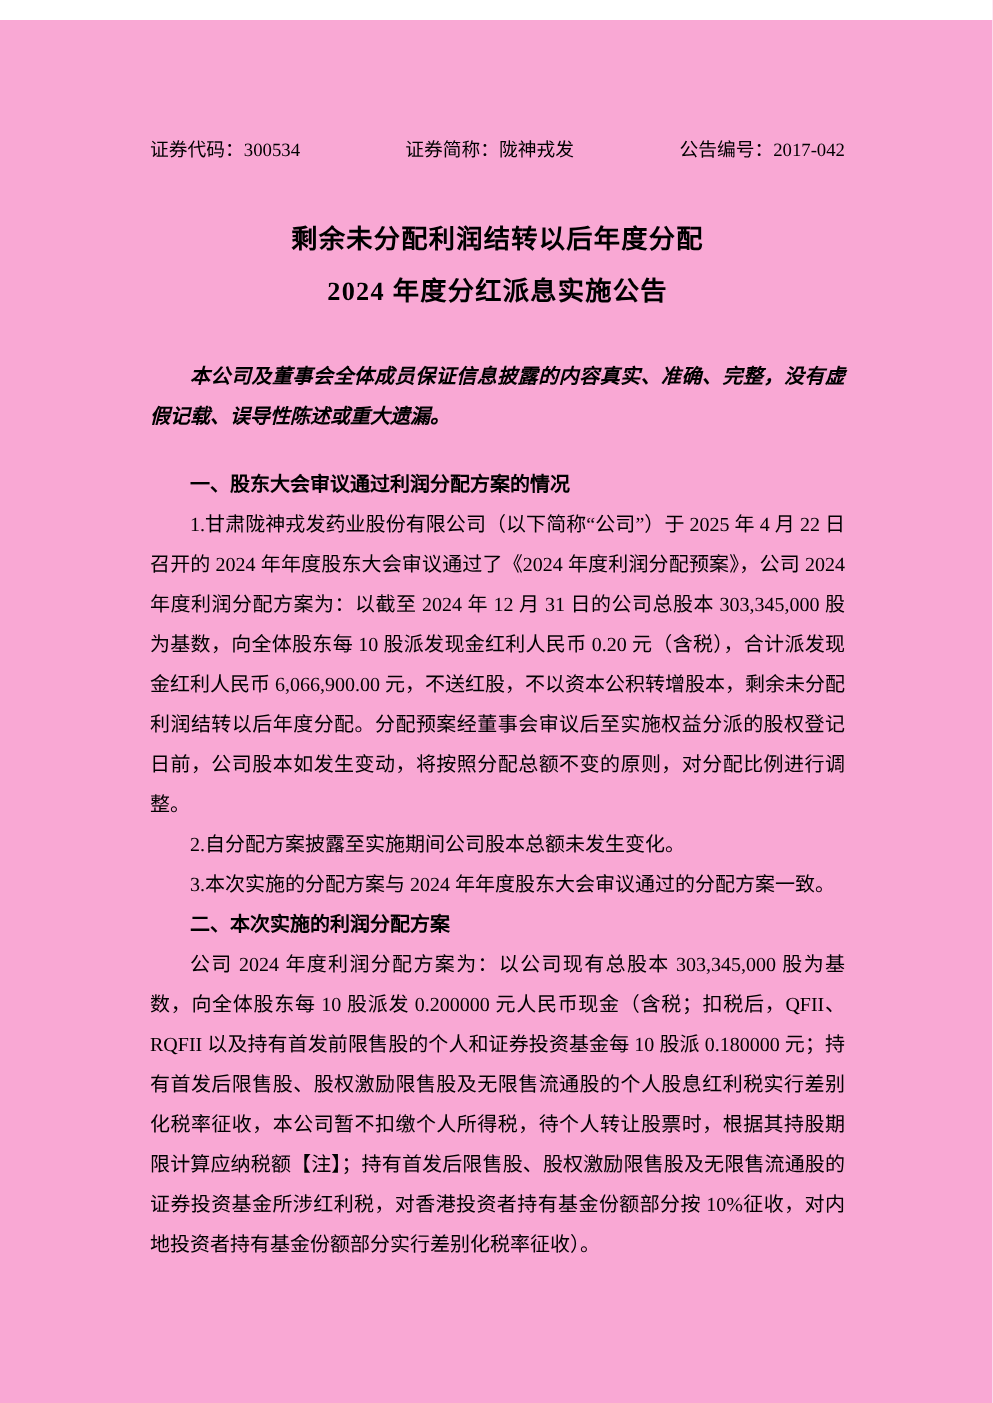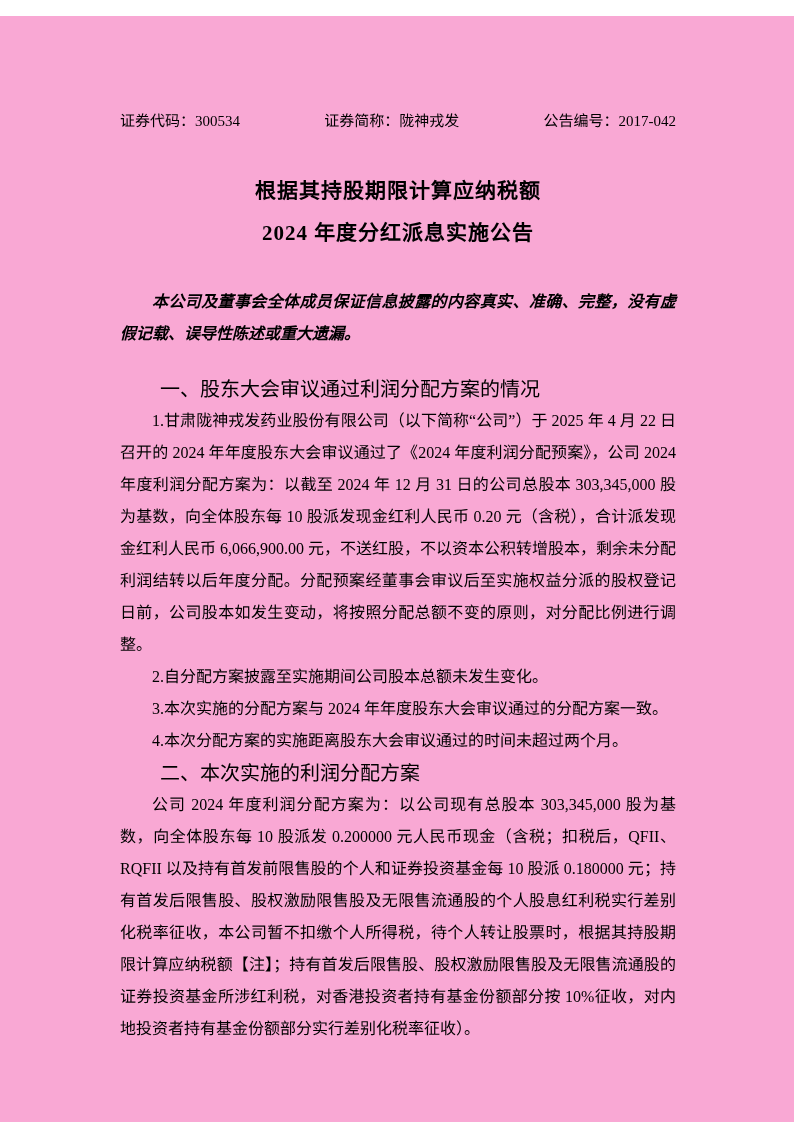--- a/index.html
+++ b/index.html
@@ -40,22 +40,22 @@
     margin: 37px 0 0 0;
     font-weight: bold;
     font-size: 16px;
     line-height: 32px;
     text-align: justify;
     text-indent: 2em;
     font-style: italic;
   }
   .section-heading {
     margin: 23px 0 0 0;
-    font-weight: normal;
-    font-size: 20px;
+    font-weight: bold;
+    font-size: 16px;
     line-height: 32px;
     text-indent: 2em;
   }
   .body-para {
     margin: 0;
     font-size: 16px;
     line-height: 32px;
     text-align: justify;
     text-indent: 2em;
   }
@@ -64,34 +64,33 @@
 <body>
 
 <div class="page">
 
   <div class="doc-header">
     <span>证券代码：300534</span>
     <span>证券简称：陇神戎发</span>
     <span>公告编号：2017-042</span>
   </div>
 
-  <h1 class="doc-title line1">根据其持股期限计算应纳税额</h1>
+  <h1 class="doc-title line1">剩余未分配利润结转以后年度分配</h1>
 
   <h1 class="doc-title line2">2024 年度分红派息实施公告</h1>
 
   <p class="disclaimer">本公司及董事会全体成员保证信息披露的内容真实、准确、完整，没有虚假记载、误导性陈述或重大遗漏。</p>
 
   <h2 class="section-heading">一、股东大会审议通过利润分配方案的情况</h2>
 
   <p class="body-para">1.甘肃陇神戎发药业股份有限公司（以下简称“公司”）于 2025 年 4 月 22 日召开的 2024 年年度股东大会审议通过了《2024 年度利润分配预案》，公司 2024 年度利润分配方案为：以截至 2024 年 12 月 31 日的公司总股本 303,345,000 股为基数，向全体股东每 10 股派发现金红利人民币 0.20 元（含税），合计派发现金红利人民币 6,066,900.00 元，不送红股，不以资本公积转增股本，剩余未分配利润结转以后年度分配。分配预案经董事会审议后至实施权益分派的股权登记日前，公司股本如发生变动，将按照分配总额不变的原则，对分配比例进行调整。</p>
 
   <p class="body-para">2.自分配方案披露至实施期间公司股本总额未发生变化。</p>
 
   <p class="body-para">3.本次实施的分配方案与 2024 年年度股东大会审议通过的分配方案一致。</p>
 
-  <p class="body-para">4.本次分配方案的实施距离股东大会审议通过的时间未超过两个月。</p>
 
   <h2 class="section-heading" style="margin-top:0;">二、本次实施的利润分配方案</h2>
 
   <p class="body-para">公司 2024 年度利润分配方案为：以公司现有总股本 303,345,000 股为基数，向全体股东每 10 股派发 0.200000 元人民币现金（含税；扣税后，QFII、RQFII 以及持有首发前限售股的个人和证券投资基金每 10 股派 0.180000 元；持有首发后限售股、股权激励限售股及无限售流通股的个人股息红利税实行差别化税率征收，本公司暂不扣缴个人所得税，待个人转让股票时，根据其持股期限计算应纳税额【注】；持有首发后限售股、股权激励限售股及无限售流通股的证券投资基金所涉红利税，对香港投资者持有基金份额部分按 10%征收，对内地投资者持有基金份额部分实行差别化税率征收）。</p>
 
 
 </div>
 
 </body></html>

